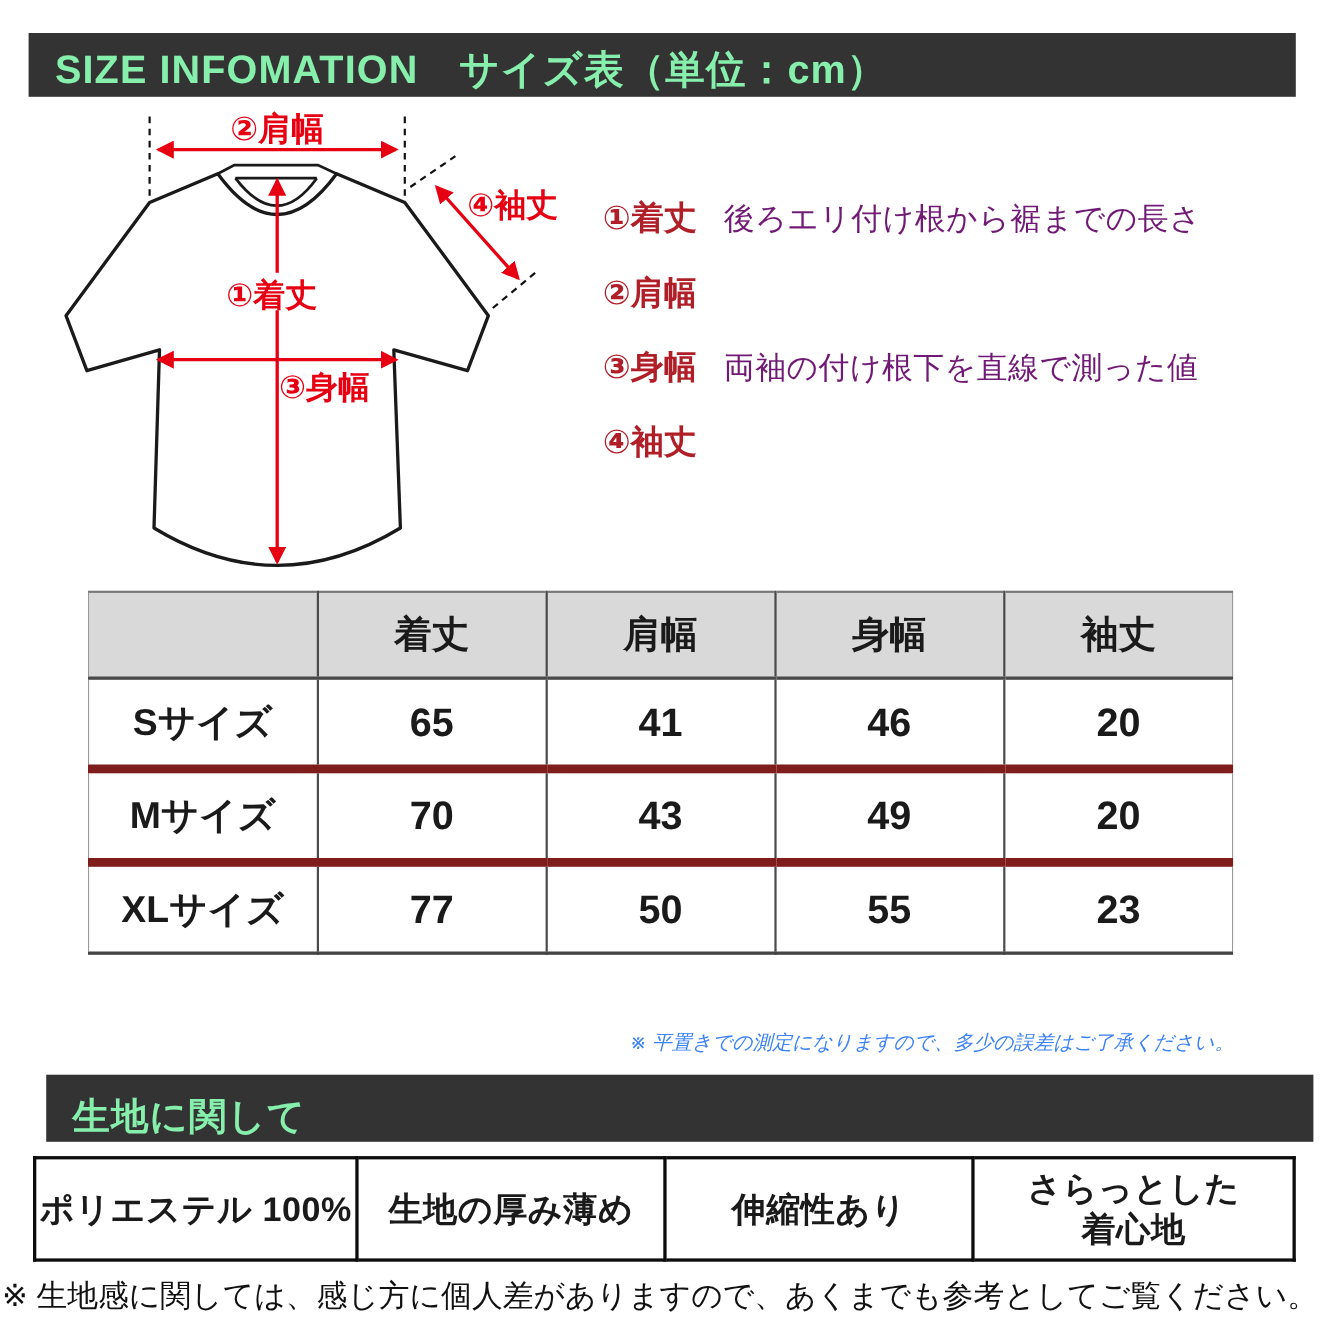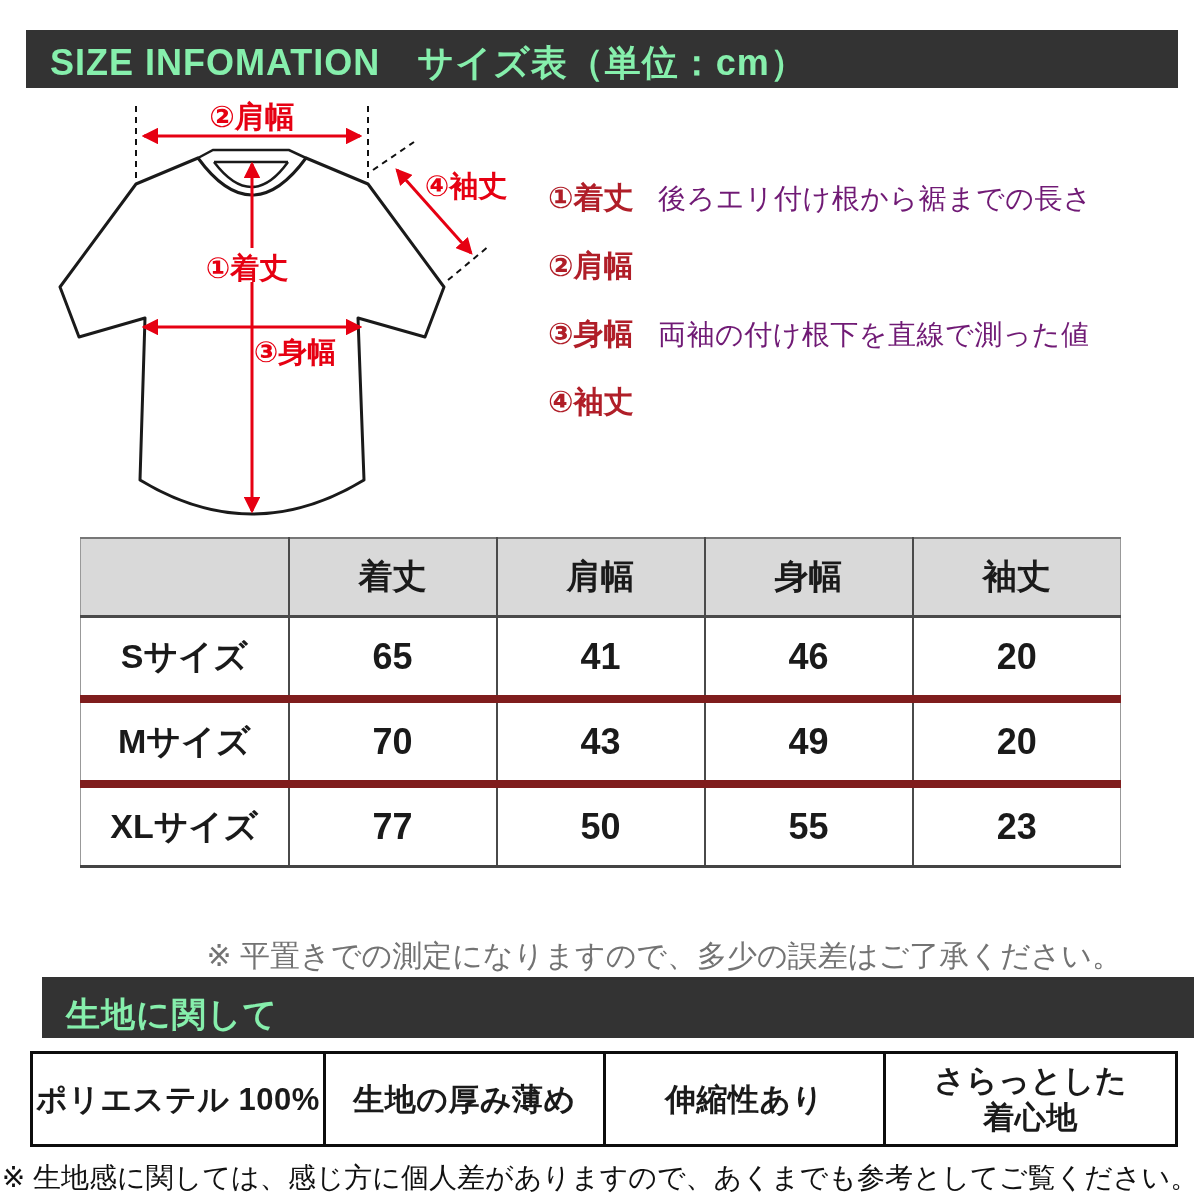--- a/index.html
+++ b/index.html
@@ -32,21 +32,21 @@
   table.size th,table.size td{
     text-align:center;vertical-align:middle;font-weight:bold;padding:0;
     border-left:2px solid #4a4a4a;
   }
   table.size th:first-child,table.size td:first-child{border-left:none;}
   table.size thead th{height:76px;background:#d9d9d9;font-size:34px;}
   table.size tbody td{height:77px;font-size:36px;border-top:8px solid #7f1d1d;}
   table.size tbody tr:first-child td{border-top:3px solid #4a4a4a;}
   table.size td.rowlabel{font-size:34px;}
 
-  #size-note{left:80px;top:936px;width:1042px;text-align:right;font-size:30px;color:#737373;}
+  #size-note{left:80px;top:936px;width:1042px;text-align:right;font-size:18px;color:#3b82f6;font-style:italic;}
 
   
   #fabric-table-wrap{left:30px;top:1051px;width:1186px;}
   table.fabric{border-collapse:collapse;table-layout:fixed;width:1145px;}
   table.fabric td{
     border:3px solid #0d0d0d;text-align:center;vertical-align:middle;
     font-weight:bold;font-size:31px;height:88px;line-height:37px;
     white-space:pre-line;letter-spacing:0.5px;
   }
   #fabric-note{left:0;top:1159px;width:1200px;text-align:center;font-size:28px;color:#111;}

